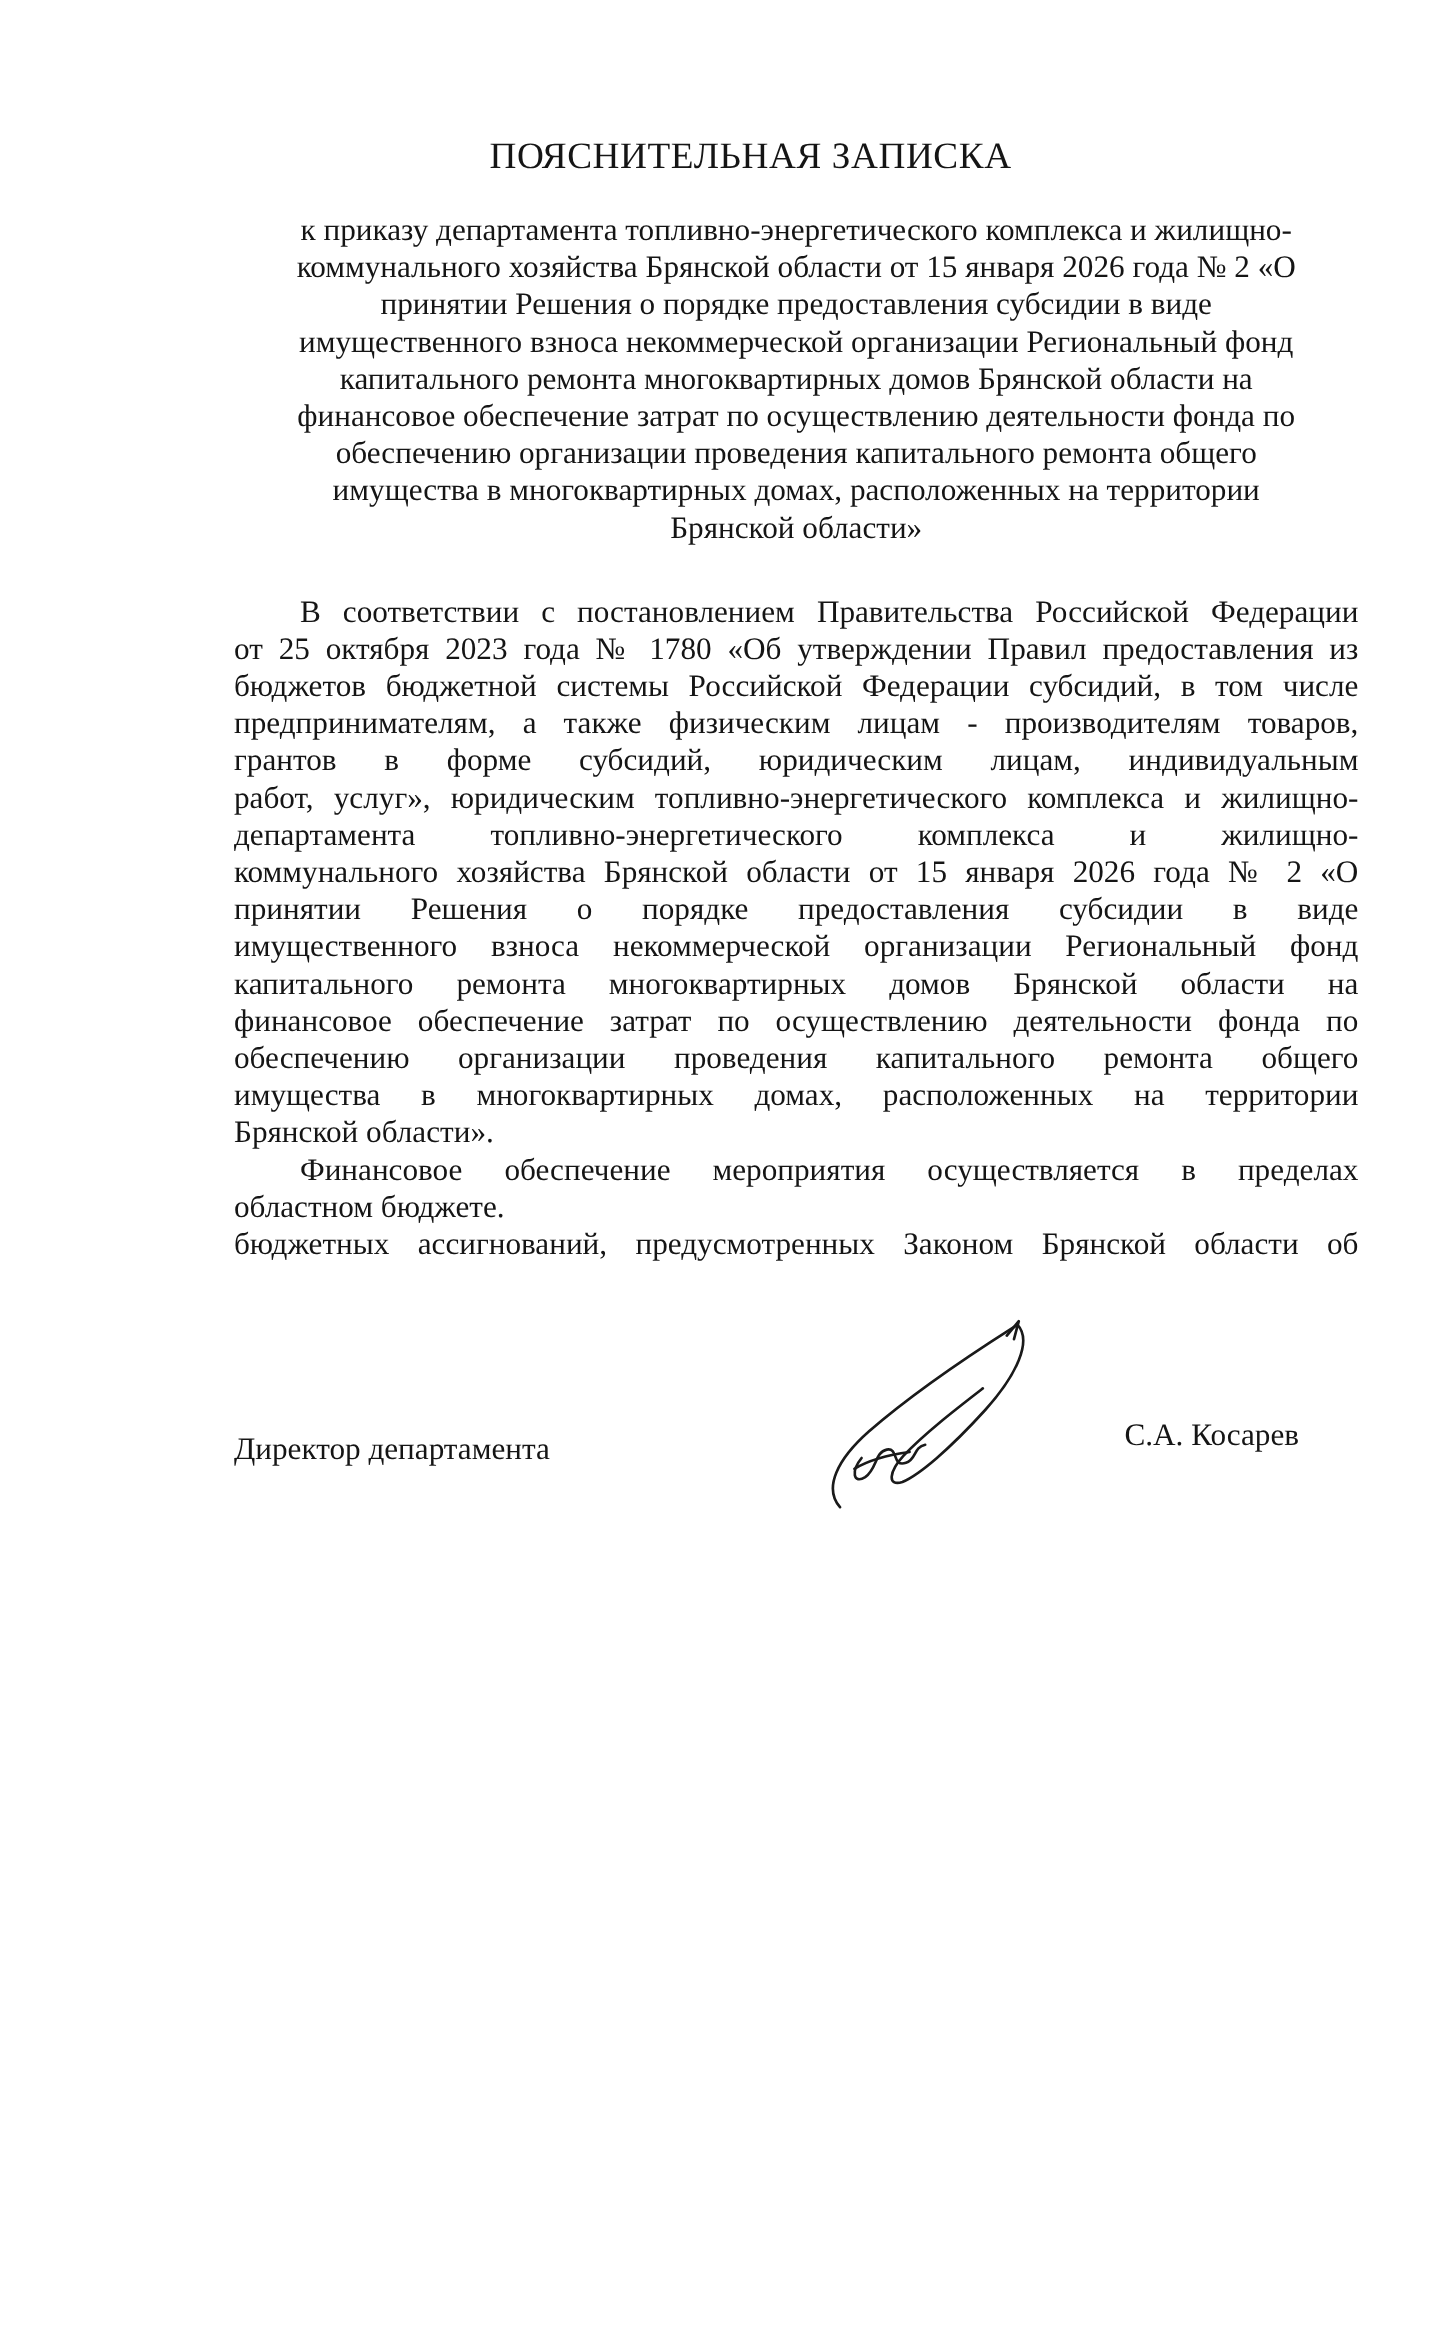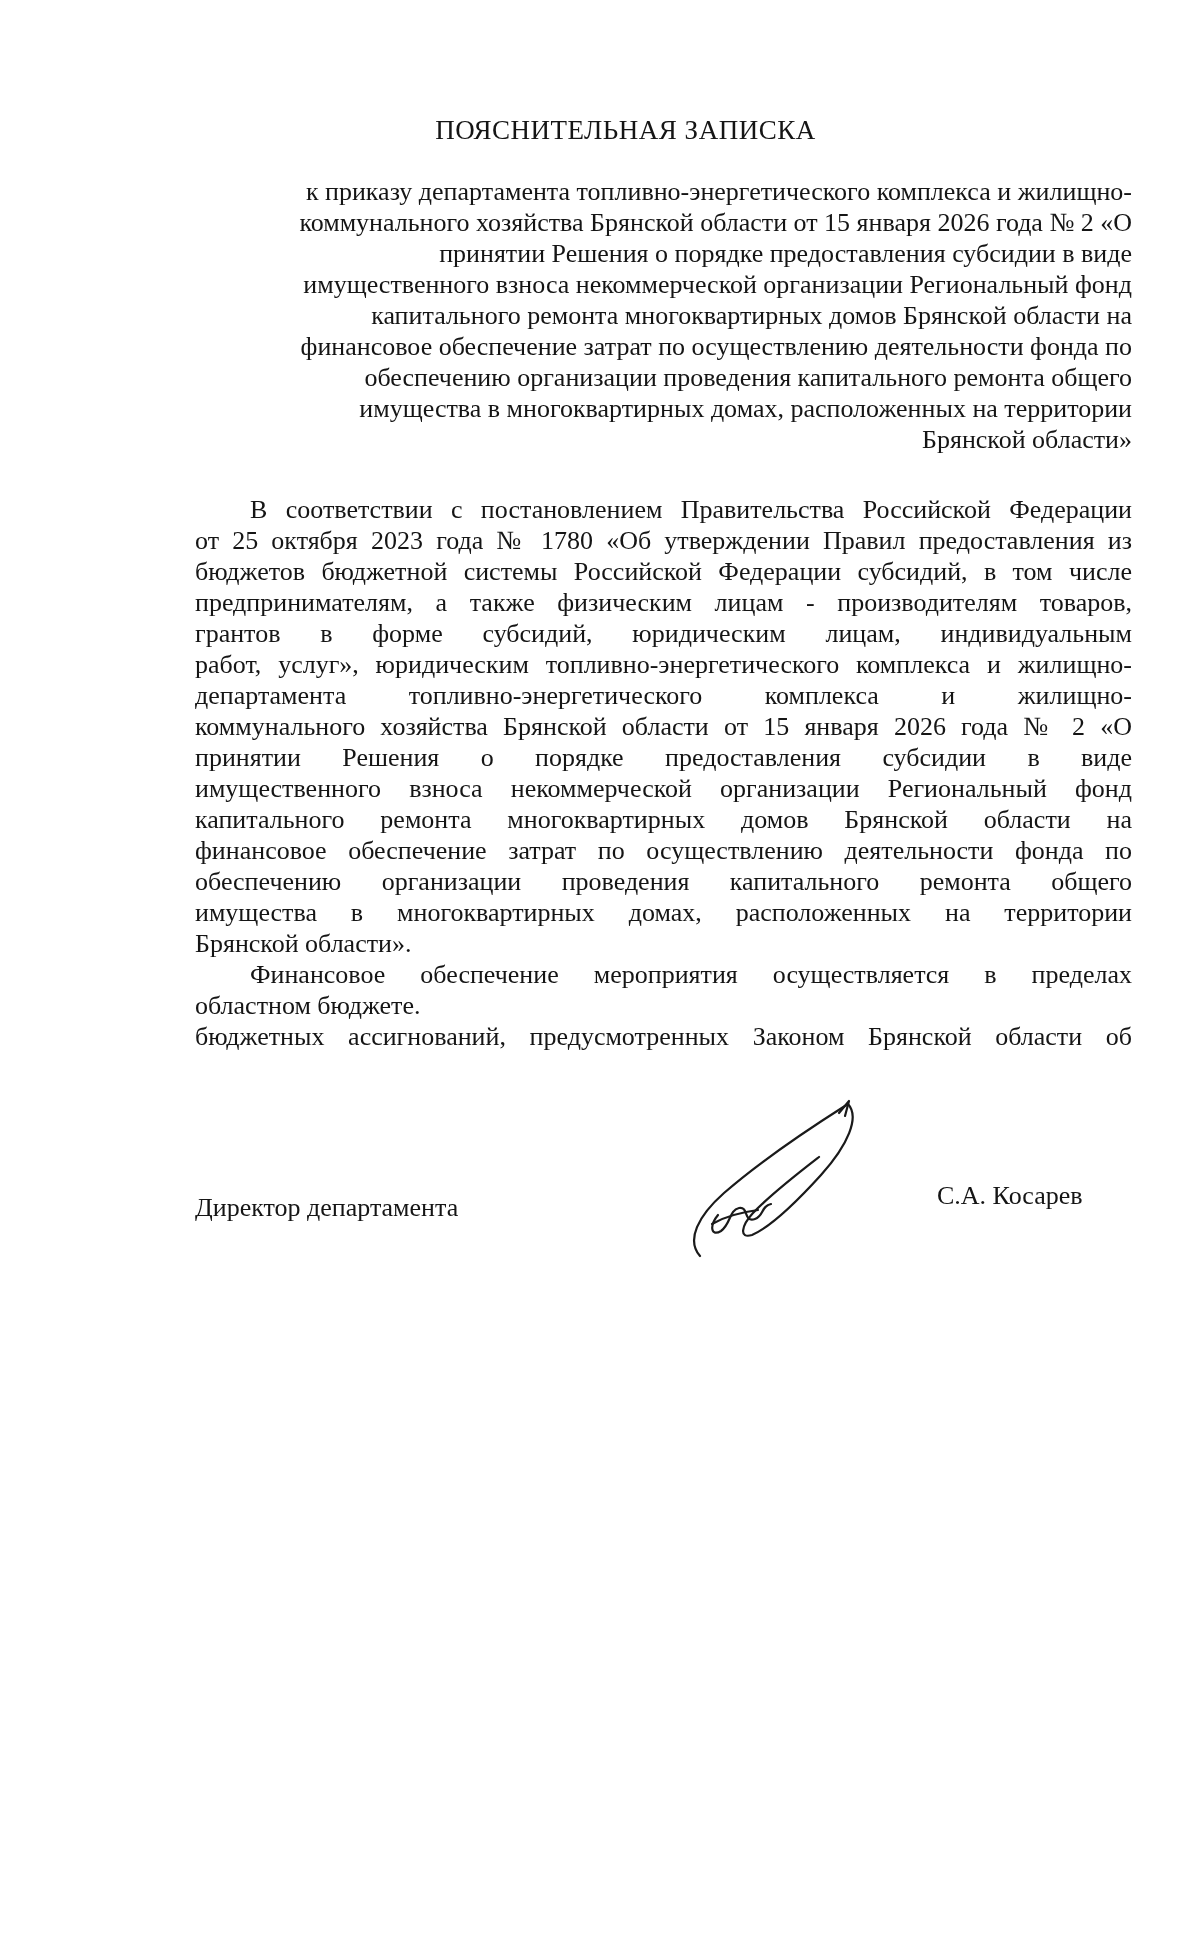--- a/index.html
+++ b/index.html
@@ -16,34 +16,34 @@
     color: #151515;
     overflow: hidden;
   }
   .doc-title {
     position: absolute;
     top: 112px;
     left: 195px;
     width: 937px;
     text-align: center;
     transform: translateX(-38px);
-    font-size: 27px;
+    font-size: 31px;
     line-height: 36px;
     letter-spacing: 0.5px;
     white-space: nowrap;
   }
   .subtitle-block {
     position: absolute;
     top: 176px;
     left: 195px;
     width: 937px;
     font-size: 26px;
   }
   .subtitle-block .line {
-    text-align: right;
+    text-align: center;
     line-height: 31px;
     white-space: nowrap;
   }
   .body-block {
     position: absolute;
     top: 494px;
     left: 195px;
     width: 937px;
     font-size: 26px;
   }

